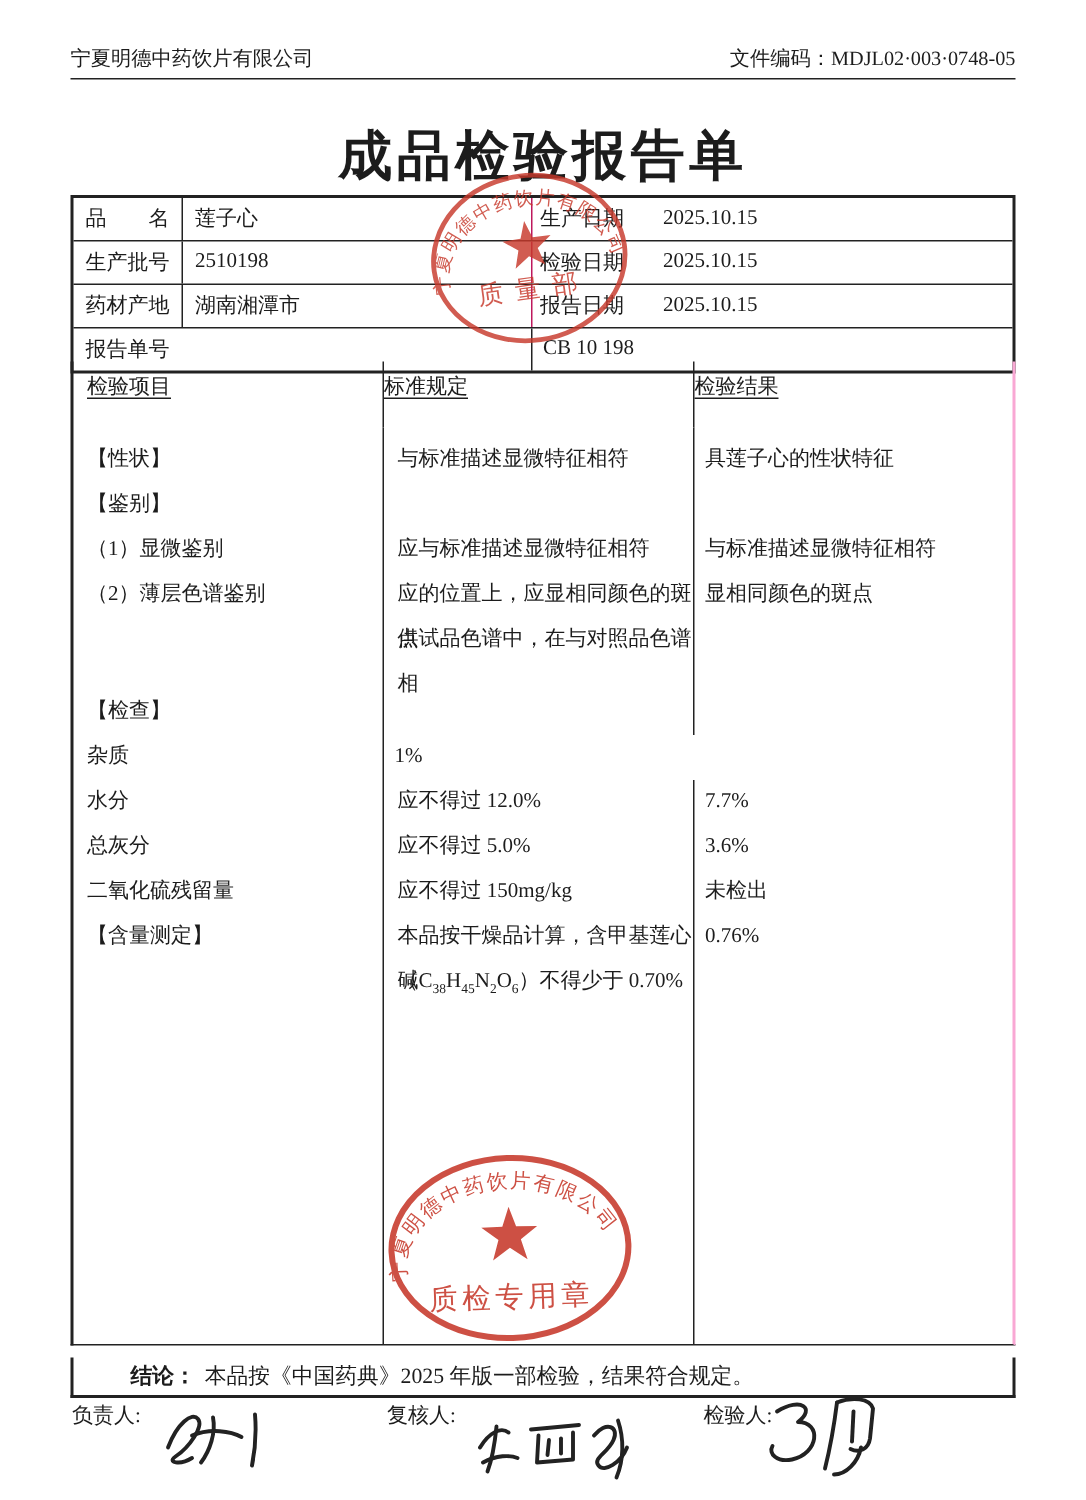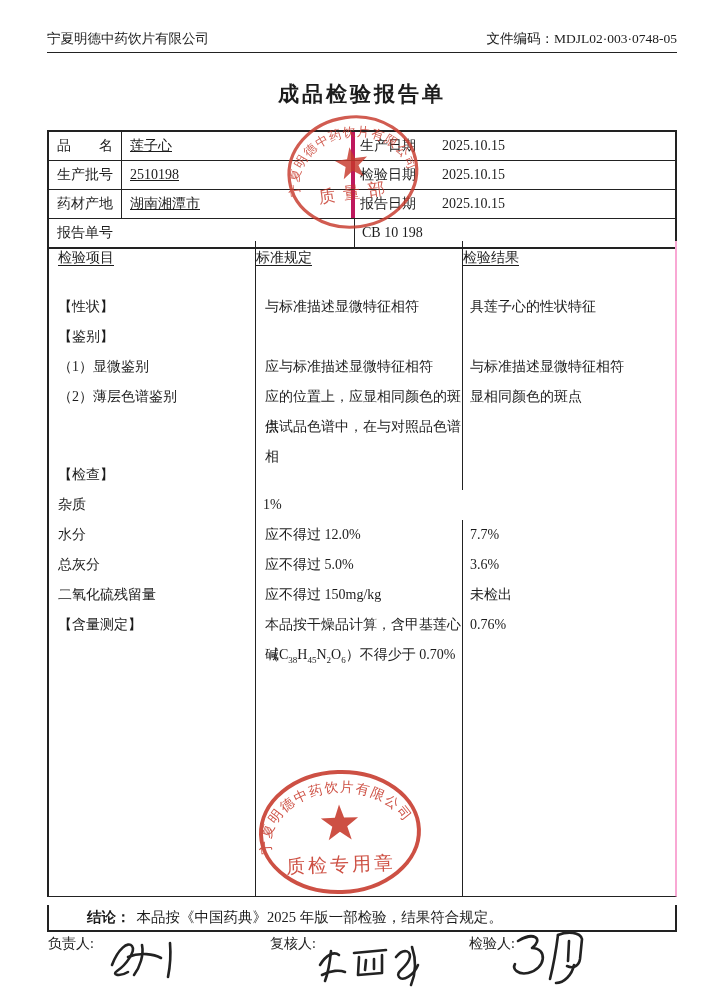--- a/index.html
+++ b/index.html
@@ -3,28 +3,28 @@
 <meta charset="utf-8">
 <style>
   html,body{margin:0;padding:0;}
   body{
     width:724px;height:1000px;position:relative;background:#ffffff;
     font-family:"Liberation Serif", serif;color:#1c1c1c;overflow:hidden;
   }
   
   .doc-header{position:absolute;left:47px;top:30px;width:630px;display:flex;justify-content:space-between;font-size:13.5px;}
   .header-rule{position:absolute;left:47px;top:52px;width:630px;border-top:1.5px solid #222;}
-  .doc-title{position:absolute;left:0;top:80px;width:724px;text-align:center;font-size:21px;font-weight:bold;letter-spacing:3px;}
+  .doc-title{position:absolute;left:0;top:80px;width:724px;text-align:center;font-size:36px;font-weight:bold;letter-spacing:3px;}
   
   .info-table{position:absolute;left:47px;top:130px;width:630px;height:119px;border:2px solid #222;box-sizing:border-box;display:flex;flex-direction:column;font-size:14px;}
   .info-row{flex:1;display:flex;align-items:center;box-sizing:border-box;}
   .info-row + .info-row{border-top:1px solid #222;}
   .ic{box-sizing:border-box;height:100%;display:flex;align-items:center;}
   .ic-label{width:73px;padding-left:8px;border-right:1px solid #222;}
-  .ic-value{width:233px;padding-left:8px;border-right:4px solid #be185d;text-decoration:underline;}
+  .ic-value{width:233px;padding-left:8px;border-right:1px solid #be185d;}
   .ic-right{flex:1;padding-left:5px;}
   .ic-label2{display:inline-block;width:82px;}
   .ic-span{width:306px;padding-left:8px;border-right:1px solid #222;}
   .ic-repno{flex:1;padding-left:7px;}
   
   .main-table{position:absolute;left:47px;top:241px;width:630px;height:656px;box-sizing:border-box;
     border-left:2px solid #222;border-right:2px solid #f9a8d4;border-bottom:1px solid #222;
     display:flex;flex-direction:column;font-size:14px;}
   .thead{height:44px;display:flex;box-sizing:border-box;}
   .th{box-sizing:border-box;padding-top:8px;}
@@ -45,21 +45,21 @@
   .tline{height:30px;line-height:30px;}
   .trow.filler{flex:1;}
   .subsc{font-size:9px;vertical-align:-4px;}
   
   .conclusion-row{position:absolute;left:47px;top:905px;width:630px;height:27px;box-sizing:border-box;
     border:2px solid #222;border-top:0;display:flex;align-items:center;padding-left:38px;font-size:14.5px;}
   .conclusion-row b{margin-right:6px;}
   
   .sig-row{position:absolute;left:0;top:933px;width:724px;font-size:14px;}
   .sig-label{position:absolute;top:2px;}
-  .lbl-resp{left:48px;} .lbl-rev{left:270px;} .lbl-insp{left:469px;}
+  .lbl-resp{left:48px;} .lbl-rev{left:258px;} .lbl-insp{left:469px;}
   .sig-svg{position:absolute;}
   .sig-svg path{fill:none;stroke:#222;stroke-width:2.6;stroke-linecap:round;stroke-linejoin:round;}
   
   .stamp{position:absolute;pointer-events:none;}
   .stamp-top{left:283px;top:112px;opacity:.82;transform:rotate(-8deg);}
   .stamp-bottom{left:256px;top:768px;opacity:.88;transform:rotate(-2deg);}
 </style>
 </head>
 <body>
 

